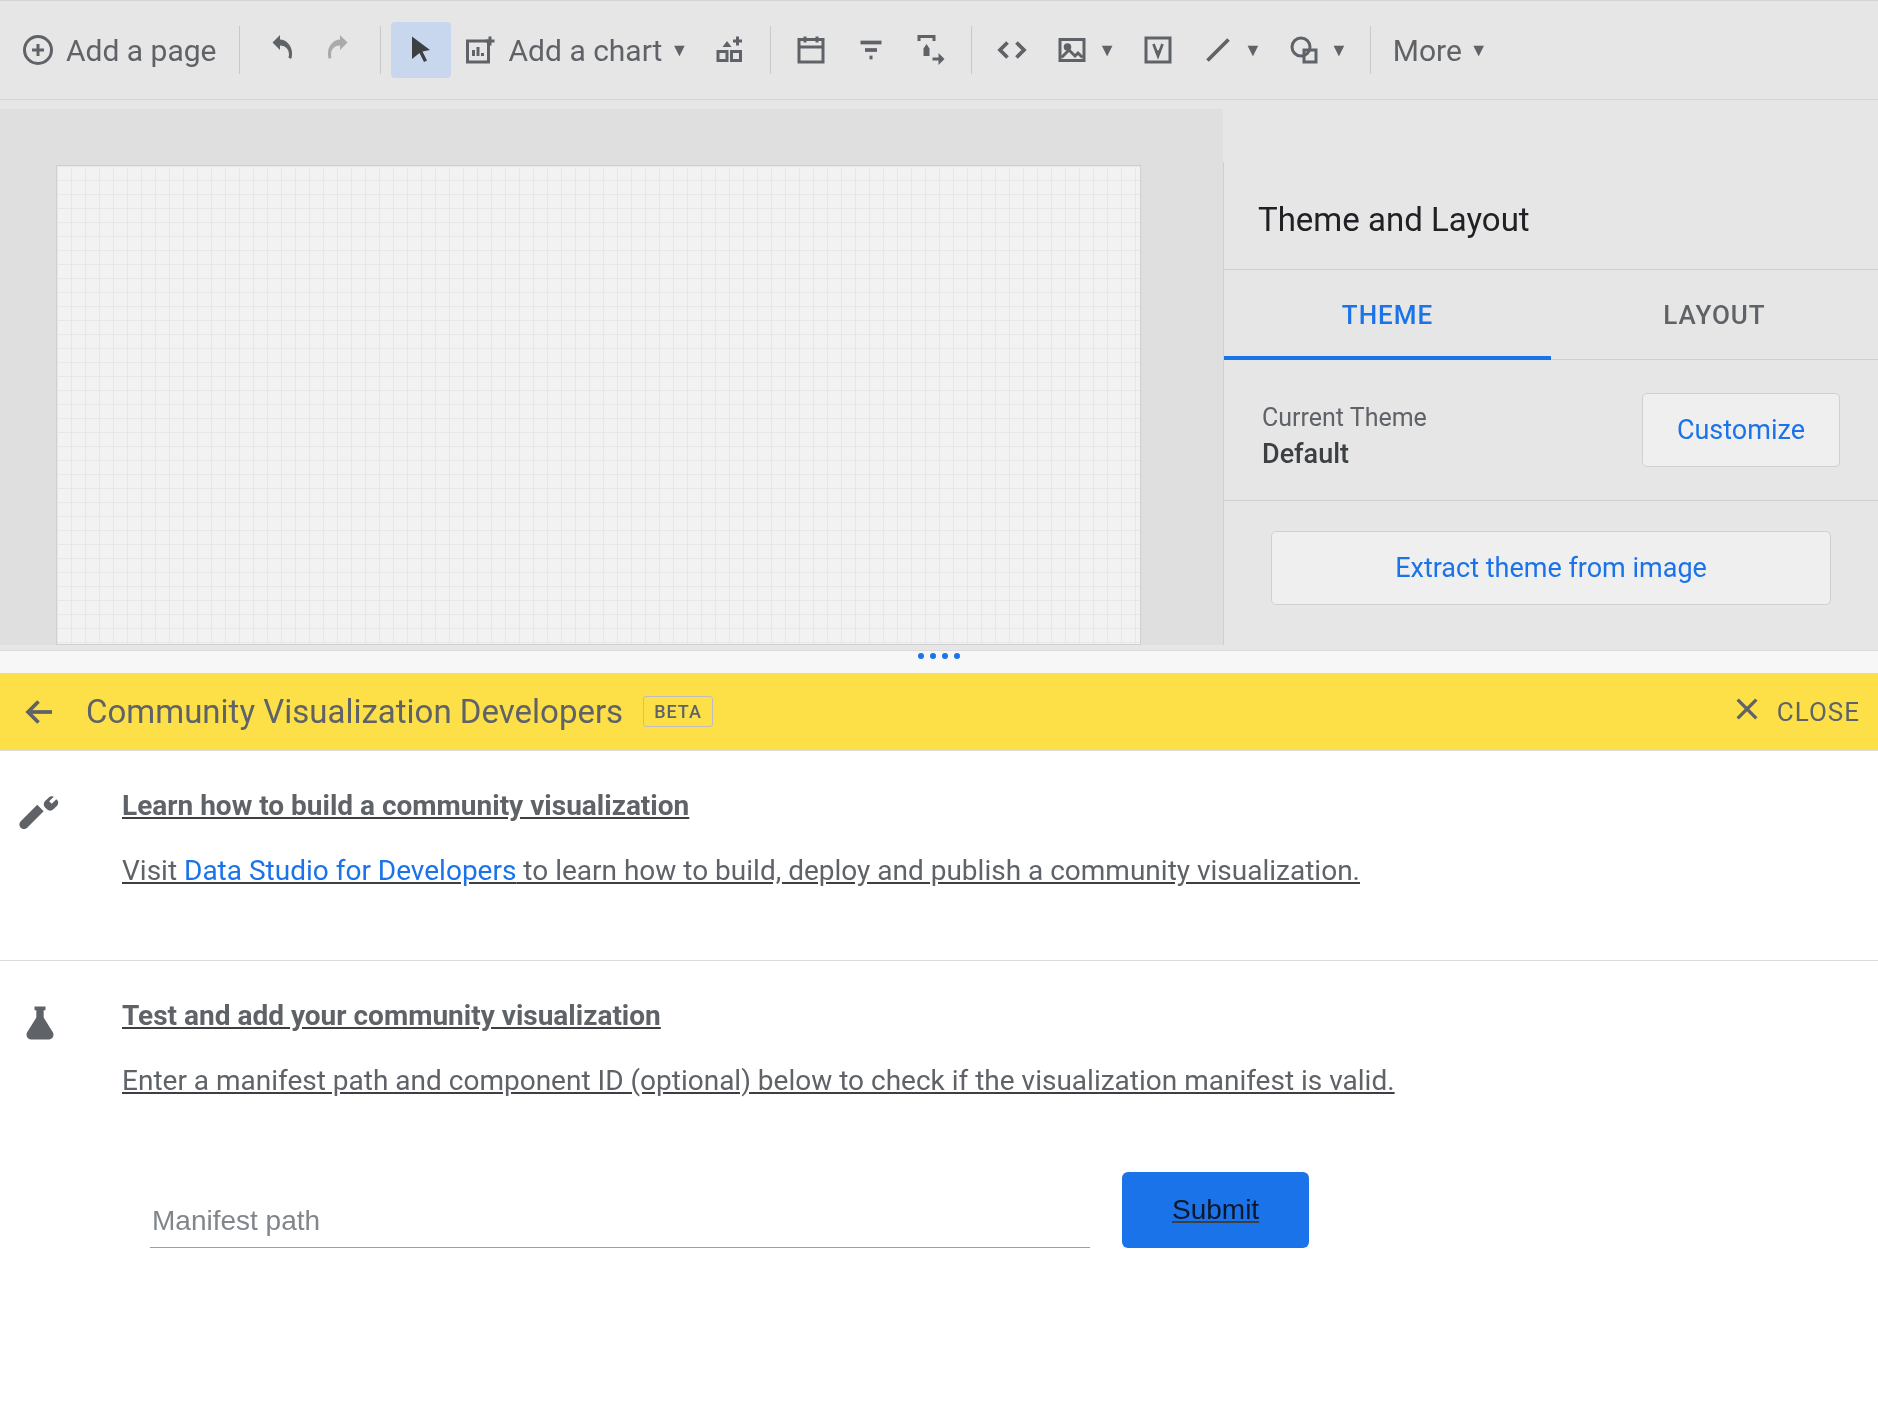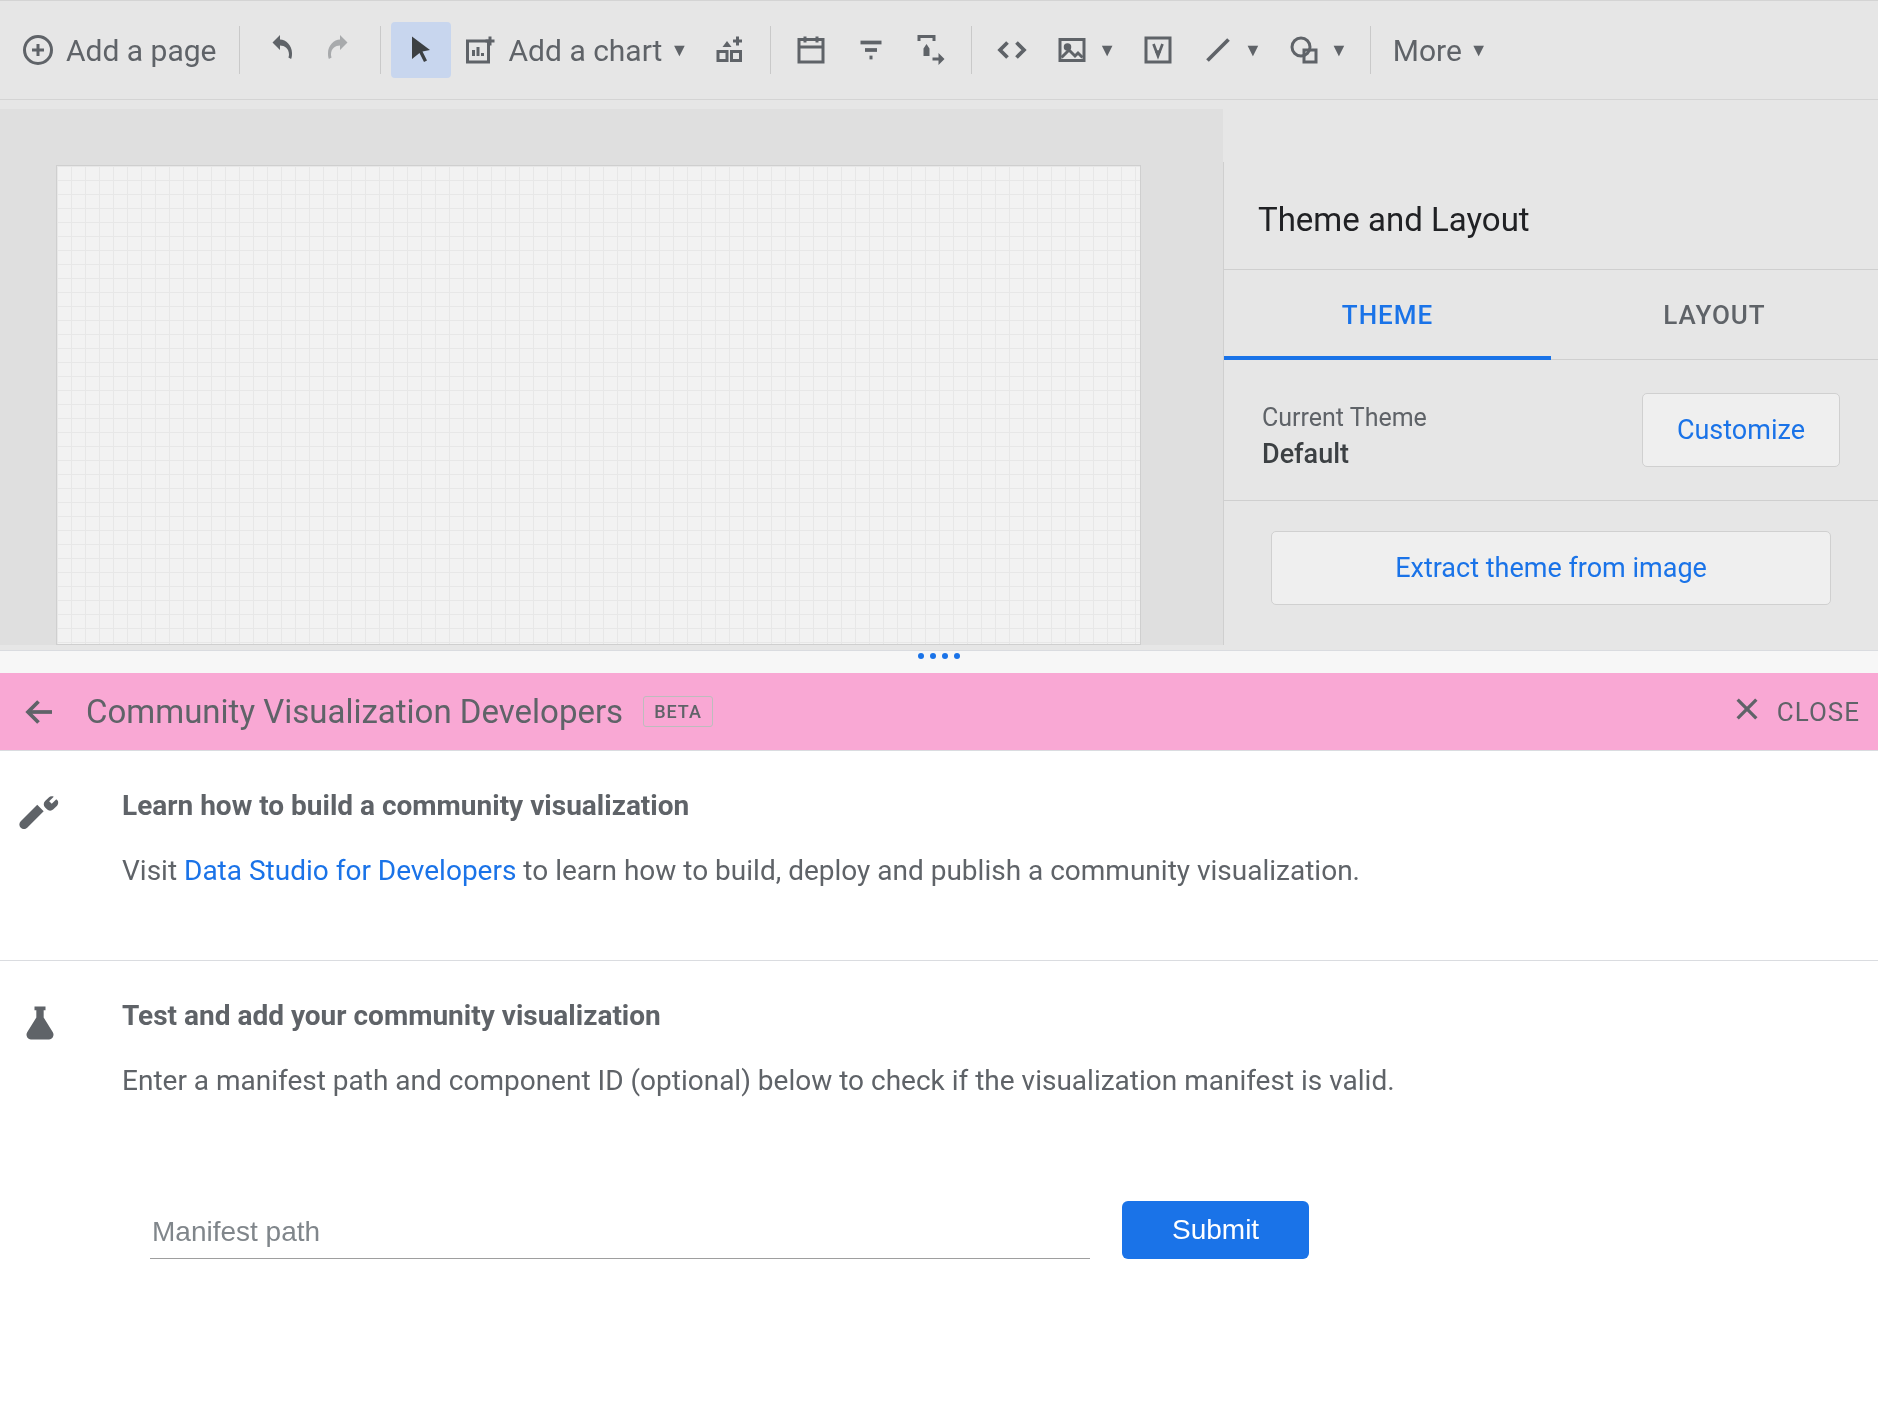--- a/index.html
+++ b/index.html
@@ -22,41 +22,41 @@
 .side-block { padding: 30px 38px; border-bottom: 1px solid #cfcfcf; display: flex; align-items: center; justify-content: space-between; }
 .cur-theme-label { font-size: 25px; color: #5f6368; margin-top: 13px; }
 .cur-theme-value { font-size: 27px; color: #3c4043; font-weight: 500; margin-top: 6px; }
 .btn-outline { border: 1px solid #d0d0d0; background: #efefef; border-radius: 5px; padding: 20px 34px; font-size: 27px; color: #1a73e8; cursor: pointer; text-align: center; }
 .btn-outline.wide { display: block; width: 560px; margin: 0 auto; }
 .side-extract { padding: 30px 38px 40px; }
 .drawer { position: absolute; left: 0; right: 0; top: 650px; bottom: 0; background: #ffffff; border-top: 1px solid #dadce0; display: flex; flex-direction: column; }
 .drawer-handle { height: 22px; position: relative; background: #f7f7f7; }
 .drawer-handle-dots { position: absolute; left: 50%; transform: translateX(-50%); top: 2px; display: flex; gap: 6px; }
 .drawer-handle-dots span { width: 6px; height: 6px; border-radius: 50%; background: #1a73e8; display: block; }
-.drawer-header { display: flex; align-items: center; height: 78px; padding: 0 18px; border-bottom: 1px solid #dadce0; background: #f9a8d4; }
+.drawer-header { display: flex; align-items: center; height: 78px; padding: 0 18px; border-bottom: 1px solid #dadce0; background: #fde047; }
 .drawer-back { width: 44px; height: 44px; display: inline-flex; align-items: center; justify-content: center; color: #5f6368; cursor: pointer; margin-right: 24px; }
 .drawer-title { font-size: 33px; color: #5f6368; margin-right: 20px; }
 .badge { font-size: 18px; font-weight: 500; color: #5f6368; border: 1px solid #bdbdbd; padding: 4px 10px; border-radius: 3px; letter-spacing: 1px; }
 .drawer-spacer { flex: 1; }
 .drawer-close { display: inline-flex; align-items: center; gap: 14px; color: #5f6368; font-size: 26px; cursor: pointer; letter-spacing: 1px; }
 .drawer-close svg { width: 32px; height: 32px; }
 .drawer-body { flex: 1; overflow: auto; }
-.section { display: flex; padding: 38px 20px 68px 18px; border-bottom: 1px solid #dadce0; gap: 56px; }
+.section { display: flex; padding: 38px 20px 68px 18px; border-bottom: 1px solid #dadce0; gap: 56px; text-decoration: underline; }
 .section:last-child { border-bottom: none; }
 .section-icon { width: 48px; color: #5f6368; padding-top: 2px; }
 .section-icon svg { width: 44px; height: 44px; }
 .section-content { flex: 1; }
 .section-title { font-size: 28px; font-weight: 700; color: #5f6368; margin-bottom: 28px; }
 .section-text { font-size: 28px; color: #5f6368; line-height: 1.5; }
 .section-text a { color: #1a73e8; text-decoration: none; }
 .form-row { display: flex; align-items: flex-end; gap: 60px; margin-top: 70px; }
 .text-field { width: 940px; }
 .text-field input { width: 100%; border: none; border-bottom: 1px solid #9e9e9e; font-size: 28px; color: #5f6368; padding: 10px 2px; outline: none; background: transparent; margin-left: 28px; }
 .text-field input::placeholder { color: #80868b; }
-.btn-primary { background: #1a73e8; color: #ffffff; border: none; border-radius: 6px; padding: 13px 50px; font-size: 28px; cursor: pointer; margin-top: 29px; }
+.btn-primary { background: #1a73e8; color: #0f172a; border: none; border-radius: 6px; padding: 22px 50px; font-size: 28px; cursor: pointer; }
 </style>
 </head>
 <body>
 
 <div class="toolbar">
   <div class="tb-btn">
     <span class="tb-icon">
       <svg viewBox="0 0 24 24" fill="none" stroke="#5f6368" stroke-width="2">
           <circle cx="12" cy="12" r="9"></circle>
           <line x1="12" y1="8" x2="12" y2="16"></line>

